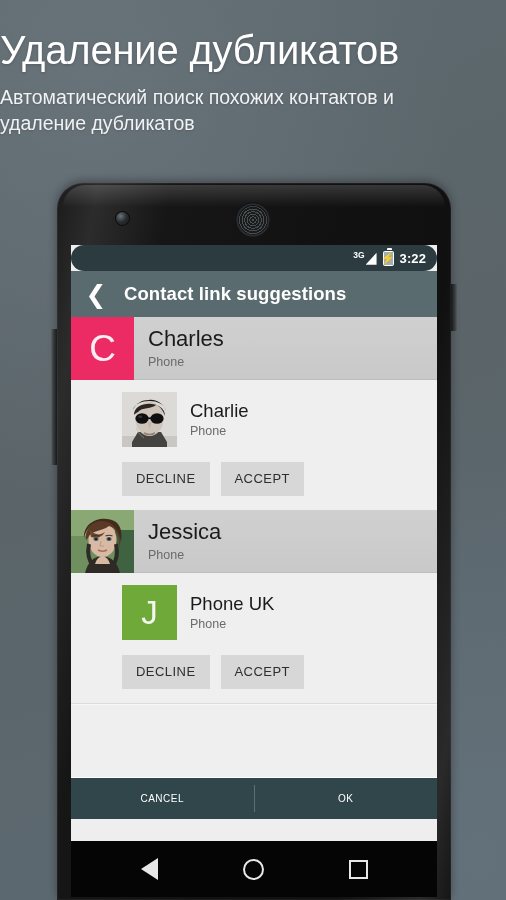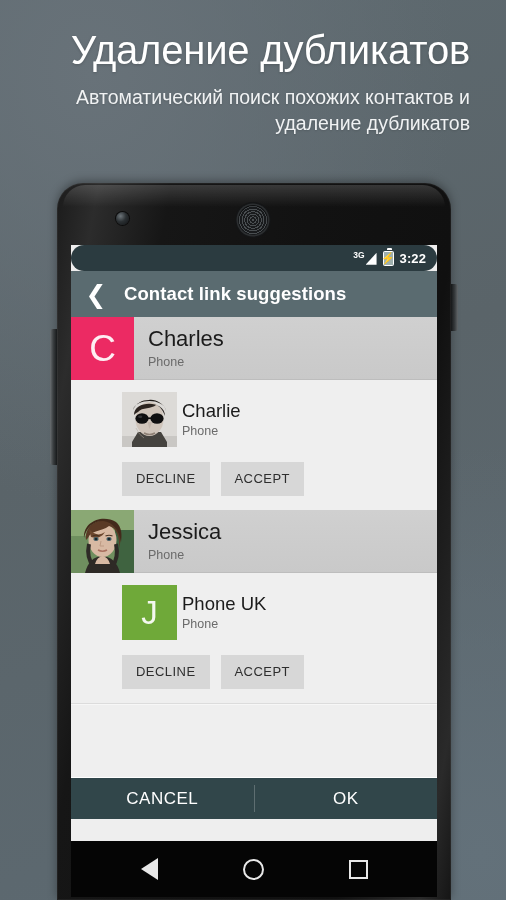--- a/index.html
+++ b/index.html
@@ -15,21 +15,21 @@
     position:absolute; inset:0;
     background:
       radial-gradient(ellipse 120% 80% at 18% 8%, #687279 0%, rgba(104,114,121,0) 60%),
       radial-gradient(ellipse 100% 70% at 95% 95%, #63717a 0%, rgba(99,113,122,0) 65%),
       linear-gradient(160deg, #5e6a70 0%, #5a6469 45%, #5d6a72 100%);
   }
 
   
   #promo {
     position:absolute; top:0; left:0; width:470px;
-    text-align:right; color:#fff;
+    text-align:left; color:#fff;
     padding-top:28px;
   }
   #promo-title {
     font-size:40px; font-weight:400; line-height:1.12;
     letter-spacing:-0.2px;
     text-shadow:0 1px 3px rgba(0,0,0,0.18);
   }
   #promo-sub {
     margin-top:12px;
     font-size:19.5px; font-weight:400; line-height:1.33;
@@ -165,21 +165,21 @@
   .cand-row { display:flex; align-items:center; padding-left:51px; }
   .cand-avatar {
     width:55px; height:55px; flex:0 0 55px;
     display:flex; align-items:center; justify-content:center;
     overflow:hidden; position:relative;
   }
   .cand-letter {
     color:rgba(255,255,255,0.92);
     font-size:33px; font-weight:300; line-height:1;
   }
-  .cand-text { padding-left:5px; }
+  .cand-text { padding-left:13px; }
   .cand-name { font-size:18.5px; color:#1b1b1b; line-height:1.12; }
   .cand-sub { font-size:12.5px; color:#6b6b6b; margin-top:3px; }
 
   .btn-row { display:flex; gap:11px; padding:15px 12px 0 51px; }
   .flat-btn {
     background:#d7d7d7;
     border:none;
     min-width:72px;
     padding:9px 14px 10px 14px;
     font-family:"Liberation Sans", sans-serif;
@@ -196,21 +196,21 @@
   }
 
   
   #actionbar {
     height:42px; background:#31464a;
     display:flex; align-items:stretch;
     border-top:1px solid #ffffff;
   }
   .action-btn {
     flex:1; display:flex; align-items:center; justify-content:center;
-    color:#ffffff; font-size:17px; letter-spacing:0.5px;
+    color:#ffffff; font-size:10px; letter-spacing:0.5px;
     cursor:pointer;
   }
   #action-divider {
     width:1px; margin:7px 0;
     background:rgba(255,255,255,0.22);
   }
 
   
   #navbar {
     position:absolute; left:14px; top:658px;

